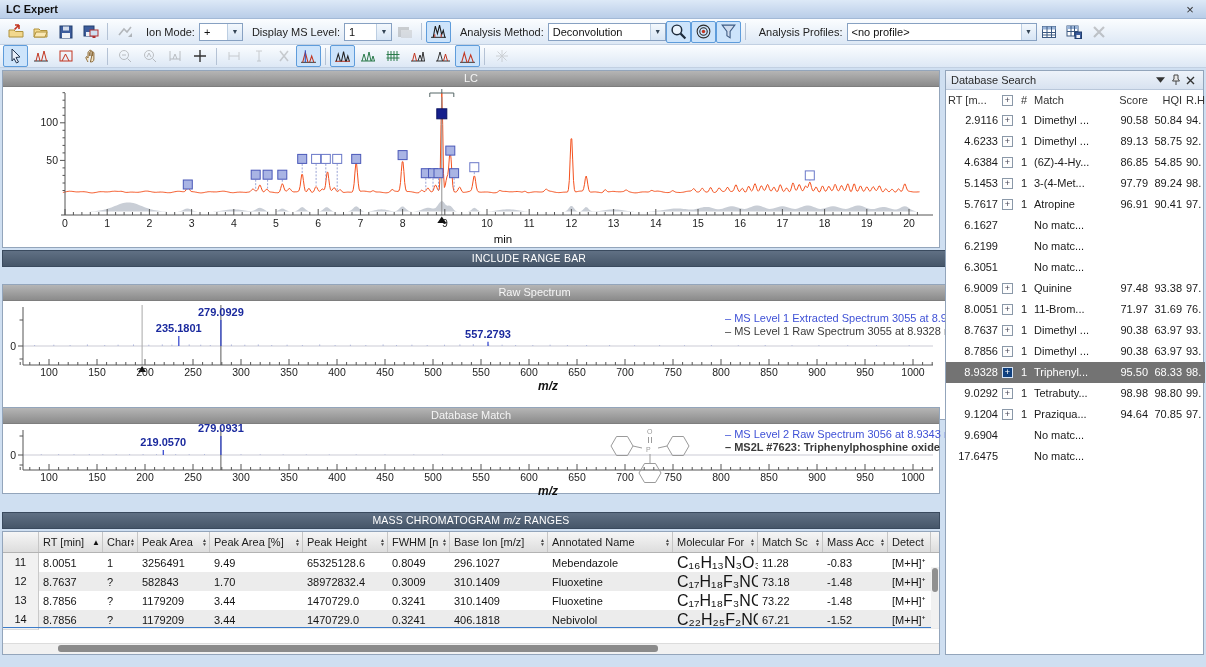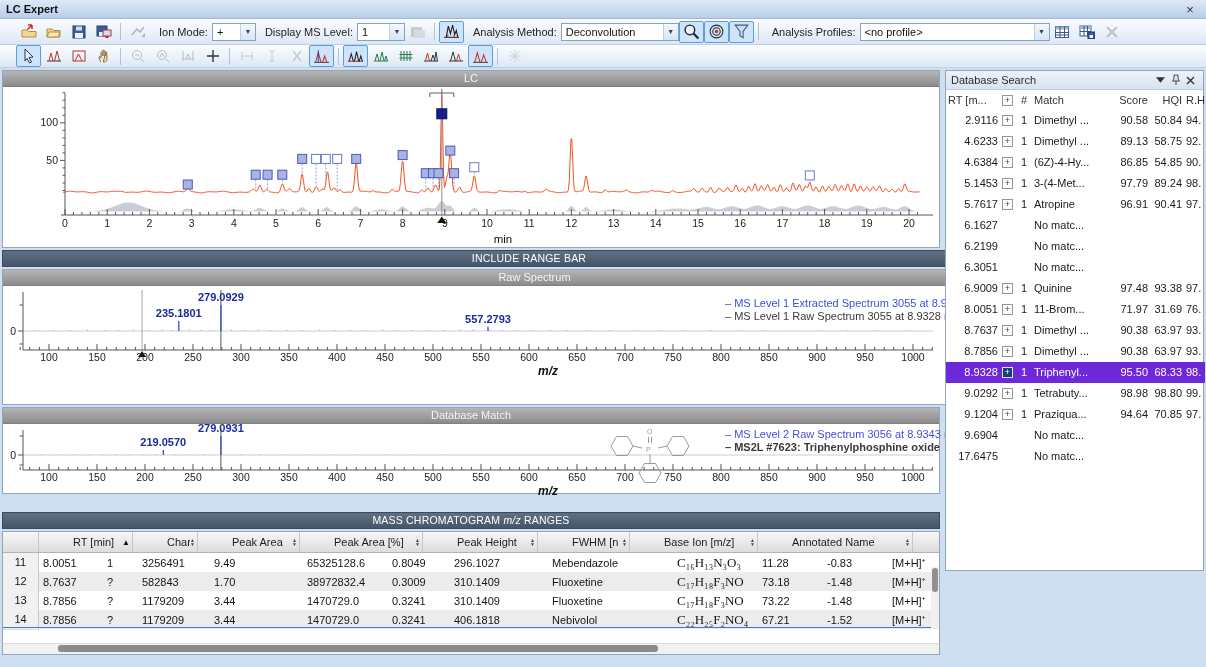--- a/index.html
+++ b/index.html
@@ -8,21 +8,21 @@
        -webkit-font-smoothing:antialiased}
   
   .titlebar{position:absolute;left:0;top:0;width:1206px;height:19px;
     background:linear-gradient(#dde9f7,#b9cde8);display:flex;align-items:center;
     padding:0 6px;box-sizing:border-box;border-bottom:1px solid #a3b9d6}
   .titlebar .title{font-weight:bold;font-size:11px;color:#101010}
   .titlebar .close{margin-left:auto;font-size:13px;color:#333;width:20px;text-align:center}
   
   .tb{position:absolute;left:0;width:1206px;display:flex;align-items:center;
     background:linear-gradient(#fbfdff,#dde8f5);border-bottom:1px solid #c2d0e2;
-    padding:0 16px;box-sizing:border-box}
+    padding:0 3px;box-sizing:border-box}
   .tb1{top:19px;height:26px}
   .tb2{top:45px;height:23px}
   .tbtn{width:23px;height:20px;display:flex;align-items:center;justify-content:center;
     border:1px solid transparent;border-radius:2px;flex:0 0 auto}
   .tbtn.active{border-color:#5e9cdb;background:#cde4fb}
   .tbtn.disabled{opacity:.38;filter:grayscale(1)}
   .sep{width:1px;height:17px;background:#b4c2d5;margin:0 4px;flex:0 0 auto}
   .tb-label{font-size:11px;color:#222;margin:0 4px 0 9px;white-space:nowrap;flex:0 0 auto}
   .combo{height:18px;background:#fff;border:1px solid #87a1c2;display:flex;align-items:center;
     font-size:11px;color:#111;flex:0 0 auto;box-sizing:border-box}
@@ -46,35 +46,35 @@
   #pk-head .hc{display:flex;align-items:center;padding:0 2px 0 4px;border-right:1px solid #c6c6c6;
     overflow:hidden;white-space:nowrap}
   #pk-head .hc .lbl{flex:1;overflow:hidden}
   .sortud{display:flex;flex-direction:column;font-size:5px;line-height:4px;color:#444}
   .sortasc{font-size:8px;color:#111}
   .pk-row{display:grid;height:19px;font-size:11px;color:#141414;align-items:center}
   .pk-row.alt{background:#ececec}
   .pk-row .c{padding:0 4px;overflow:hidden;white-space:nowrap}
   .pk-row .num{background:#f1f1f1;border-right:1px solid #c9c9c9;border-bottom:1px solid #dcdcdc;
     text-align:center;height:100%;line-height:19px;padding:0}
-  .formula{font-family:Liberation Serif, serif;font-size:13px}
+  .formula{font-family:Liberation Sans, sans-serif;font-size:16px}
   
   #db-panel{background:#fff}
   .dockhead{height:18px;background:linear-gradient(#eef3fa,#d8e2f0);border-bottom:1px solid #b9c7da;
     display:flex;align-items:center;font-size:11px;color:#2a2a2a;padding:0 5px}
   .dockhead .sp{flex:1}
   .dockicon{width:15px;height:14px;display:flex;align-items:center;justify-content:center}
   .db-grid{display:grid;grid-template-columns:54px 16px 16px 78px 40px 34px 21px;
     font-size:11px;color:#1a1a1a}
   .db-hrow{height:20px;border-bottom:1px solid #cfcfcf;color:#333}
   .db-row,.db-hrow{display:contents}
   .db-cell{height:21px;line-height:21px;white-space:nowrap;overflow:hidden;padding:0 2px;box-sizing:border-box}
   .db-hrow .db-cell{height:20px;line-height:20px}
   .ra{text-align:right}.ct{text-align:center}
-  .db-row.sel .db-cell{background:#6d28d9;color:#fff}
+  .db-row.sel .db-cell{background:#737373;color:#fff}
   .exp{width:11px;height:11px;border:1px solid #8a98a8;background:#fdfdfd;color:#445;
     font-size:9px;line-height:9px;text-align:center;margin-top:5px;box-sizing:border-box}
   .sel .exp{background:#10407e;border-color:#d6e4f6;color:#fff}
   
   .hscroll{position:absolute;height:10px;background:#f1f1f1;border-top:1px solid #dcdcdc}
   .hthumb{position:absolute;top:1px;height:7px;background:#8b8b8b;border-radius:3px}
   .vscroll{position:absolute;width:8px;background:#f1f1f1}
   .vthumb{position:absolute;left:1px;width:6px;background:#909090;border-radius:3px}
   .blueline{position:absolute;height:1px;background:#3c7cc9}
   svg text{font-family:"Liberation Sans",sans-serif}
@@ -499,21 +499,21 @@
       <rect x="433.8" y="21.8" width="10" height="10" fill="#151f8c" stroke="#0a1262"></rect>
       <rect x="434.8" y="204" width="9" height="9" fill="#2a3a9c" opacity="0.85"></rect>
       <path d="M 434.3 136 L 443.3 136 L 438.8 129.5 Z" fill="#111"></path>
     </svg>
 </div>
 
 <div class="darkbar" style="left:2px;top:250px;width:1054px">
   <span>INCLUDE RANGE BAR</span>
 </div>
 
-<div class="panel" id="raw-panel" style="left:2px;top:269px;width:1065px;height:136px">
+<div class="panel" id="raw-panel" style="left:2px;top:284px;width:1065px;height:136px">
   <div class="phead">Raw Spectrum</div>
   <svg id="raw-svg" width="936" height="119">
       <line x1="20" y1="45" x2="930" y2="45" stroke="#aab" stroke-width="0.6"></line>
       <line x1="31.6" y1="45" x2="31.6" y2="44.0" stroke="#99a4d4" stroke-width="0.7"></line>
       <line x1="50.8" y1="45" x2="50.8" y2="43.7" stroke="#99a4d4" stroke-width="0.7"></line>
       <line x1="67.1" y1="45" x2="67.1" y2="44.0" stroke="#99a4d4" stroke-width="0.7"></line>
       <line x1="84.4" y1="45" x2="84.4" y2="43.4" stroke="#99a4d4" stroke-width="0.7"></line>
       <line x1="101.7" y1="45" x2="101.7" y2="44.0" stroke="#99a4d4" stroke-width="0.7"></line>
       <line x1="115.1" y1="45" x2="115.1" y2="43.7" stroke="#99a4d4" stroke-width="0.7"></line>
       <line x1="130.5" y1="45" x2="130.5" y2="43.4" stroke="#99a4d4" stroke-width="0.7"></line>
@@ -865,21 +865,21 @@
       <div style="color: rgb(63, 81, 214);">– MS Level 2 Raw Spectrum 3056 at 8.9343 min</div>
       <div style="color: rgb(58, 58, 58); font-weight: bold;">– MS2L #7623: Triphenylphosphine oxide</div>
     </div>
 </div>
 
 <div class="darkbar" style="left:2px;top:512px;width:938px">
   <span>MASS CHROMATOGRAM </span><i>m/z</i><span> RANGES</span>
 </div>
 
 <div class="panel" id="peaks-panel" style="left:2px;top:531px;width:938px;height:124px">
-  <div id="pk-head" style="grid-template-columns: 36px 64px 35px 72px 93px 85px 62px 98px 125px 85px 65px 65px 43px; gap: 30px;">
+  <div id="pk-head" style="grid-template-columns: 36px 64px 35px 72px 93px 85px 62px 98px 125px 85px 65px 65px 43px;">
       <div class="hc">
         <span class="lbl"></span>
       </div>
       <div class="hc">
         <span class="lbl">RT [min]</span>
         <span class="sortasc">▲</span>
       </div>
       <div class="hc">
         <span class="lbl">Char</span>
         <span class="sortud">
@@ -1018,21 +1018,21 @@
     </div>
   <div class="blueline" style="left:0;top:95px;width:928px"></div>
   <div class="vscroll" style="right:0;top:35px;height:61px">
       <div class="vthumb" style="top:1px;height:24px"></div>
     </div>
   <div class="hscroll" style="left:0;bottom:0;width:936px">
       <div class="hthumb" style="left:55px;width:600px"></div>
     </div>
 </div>
 
-<div class="panel" id="db-panel" style="left:945px;top:70px;width:259px;height:501px">
+<div class="panel" id="db-panel" style="left:945px;top:70px;width:259px;height:585px">
   <div class="dockhead">
     <span>Database Search</span>
     <span class="sp"></span>
     <span class="dockicon">
         <svg width="9" height="6" viewBox="0 0 10 6">
           <path d="M0 0l5 6 5-6z" fill="#333"></path>
         </svg>
       </span>
     <span class="dockicon">
         <svg width="10" height="12" viewBox="0 0 10 12">

